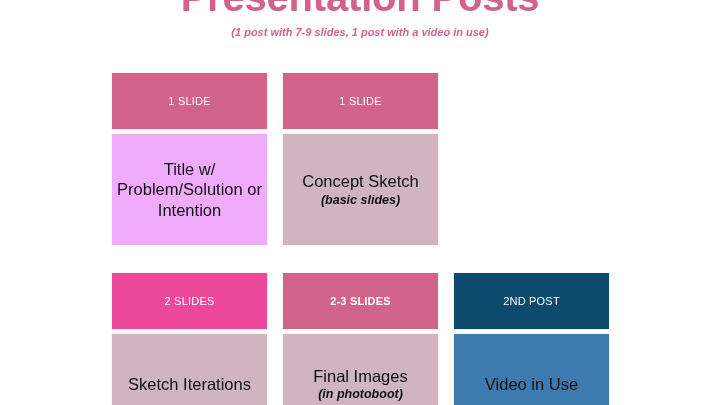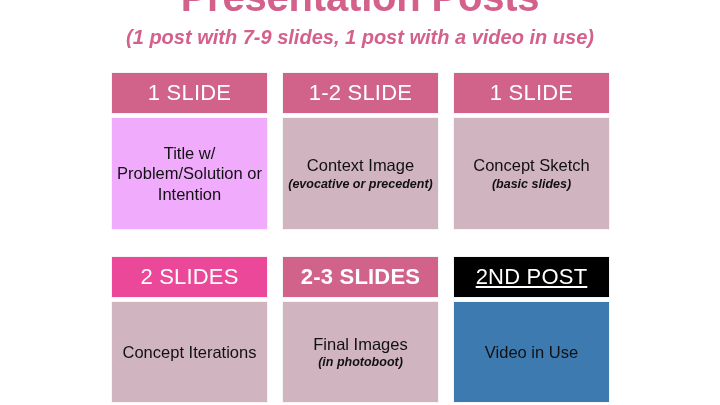--- a/index.html
+++ b/index.html
@@ -34,21 +34,21 @@
   .deck-title {
     font-size: 40px;
     font-weight: bold;
     color: #d4608c;
     letter-spacing: -0.2px;
     line-height: 1.15;
     margin: 0;
     white-space: nowrap;
   }
   .deck-subtitle {
-    font-size: 20px;
+    font-size: 11px;
     font-style: italic;
     font-weight: bold;
     color: #d4608c;
     margin: 6px 0 0 0;
     line-height: 1.1;
     white-space: nowrap;
   }
 
   
   .grid {
@@ -65,26 +65,26 @@
     gap: 16px;
   }
   .card {
     width: 155px;
     display: flex;
     flex-direction: column;
     gap: 5px;
   }
 
   .card-header {
-    height: 40px;
+    height: 56px;
     display: flex;
     align-items: center;
     justify-content: center;
     color: #ffffff;
-    font-size: 22px;
+    font-size: 11px;
     letter-spacing: 0.2px;
     box-shadow: 0 0 0 1px rgba(0,0,0,0.04);
   }
 
   .card-body {
     display: flex;
     flex-direction: column;
     align-items: center;
     justify-content: center;
     text-align: center;
@@ -123,58 +123,51 @@
     <div class="row row-1">
 
       <div class="card">
         <div class="card-header" style="background: rgb(209, 98, 137); color: rgb(255, 255, 255);">1 SLIDE</div>
         <div class="card-body" style="background: #f0abfc; color: rgb(17, 17, 17);">
           <div class="body-main">Title w/ Problem/Solution or Intention</div>
 
         </div>
       </div>
 
-      <div class="card">
-        <div class="card-header" style="background: rgb(209, 98, 137); color: rgb(255, 255, 255);">1-2 SLIDE</div>
-        <div class="card-body" style="background: rgb(208, 180, 192); color: rgb(17, 17, 17);">
-          <div class="body-main">Context Image</div>
-          <div class="body-sub">(evocative or precedent)</div>
-        </div>
-      </div>
 
       <div class="card">
         <div class="card-header" style="background: rgb(209, 98, 137); color: rgb(255, 255, 255);">1 SLIDE</div>
         <div class="card-body" style="background: rgb(208, 180, 192); color: rgb(17, 17, 17);">
           <div class="body-main">Concept Sketch</div>
           <div class="body-sub">(basic slides)</div>
         </div>
       </div>
 
     </div>
 
     <div class="row row-2">
 
       <div class="card">
         <div class="card-header" style="background: #ec4899; color: rgb(255, 255, 255);">2 SLIDES</div>
         <div class="card-body" style="background: rgb(208, 180, 192); color: rgb(17, 17, 17);">
-          <div class="body-main">Concept Iterations</div>
+          <div class="body-main">Sketch Iterations</div>
 
         </div>
       </div>
 
       <div class="card">
         <div class="card-header" style="background: rgb(209, 98, 137); color: rgb(255, 255, 255); font-weight: bold;">2-3 SLIDES</div>
         <div class="card-body" style="background: rgb(208, 180, 192); color: rgb(17, 17, 17);">
           <div class="body-main">Final Images</div>
           <div class="body-sub">(in photoboot)</div>
         </div>
       </div>
 
       <div class="card">
-        <div class="card-header" style="background: #000000; color: rgb(255, 255, 255); text-decoration: underline;">2ND POST</div>
+        <div class="card-header" style="background: #0c4a6e; color: rgb(255, 255, 255);">2ND POST</div>
         <div class="card-body" style="background: rgb(61, 122, 176); color: rgb(17, 17, 17);">
           <div class="body-main">Video in Use</div>
 
         </div>
       </div>
 
     </div>
 
   </div>
 </div>

